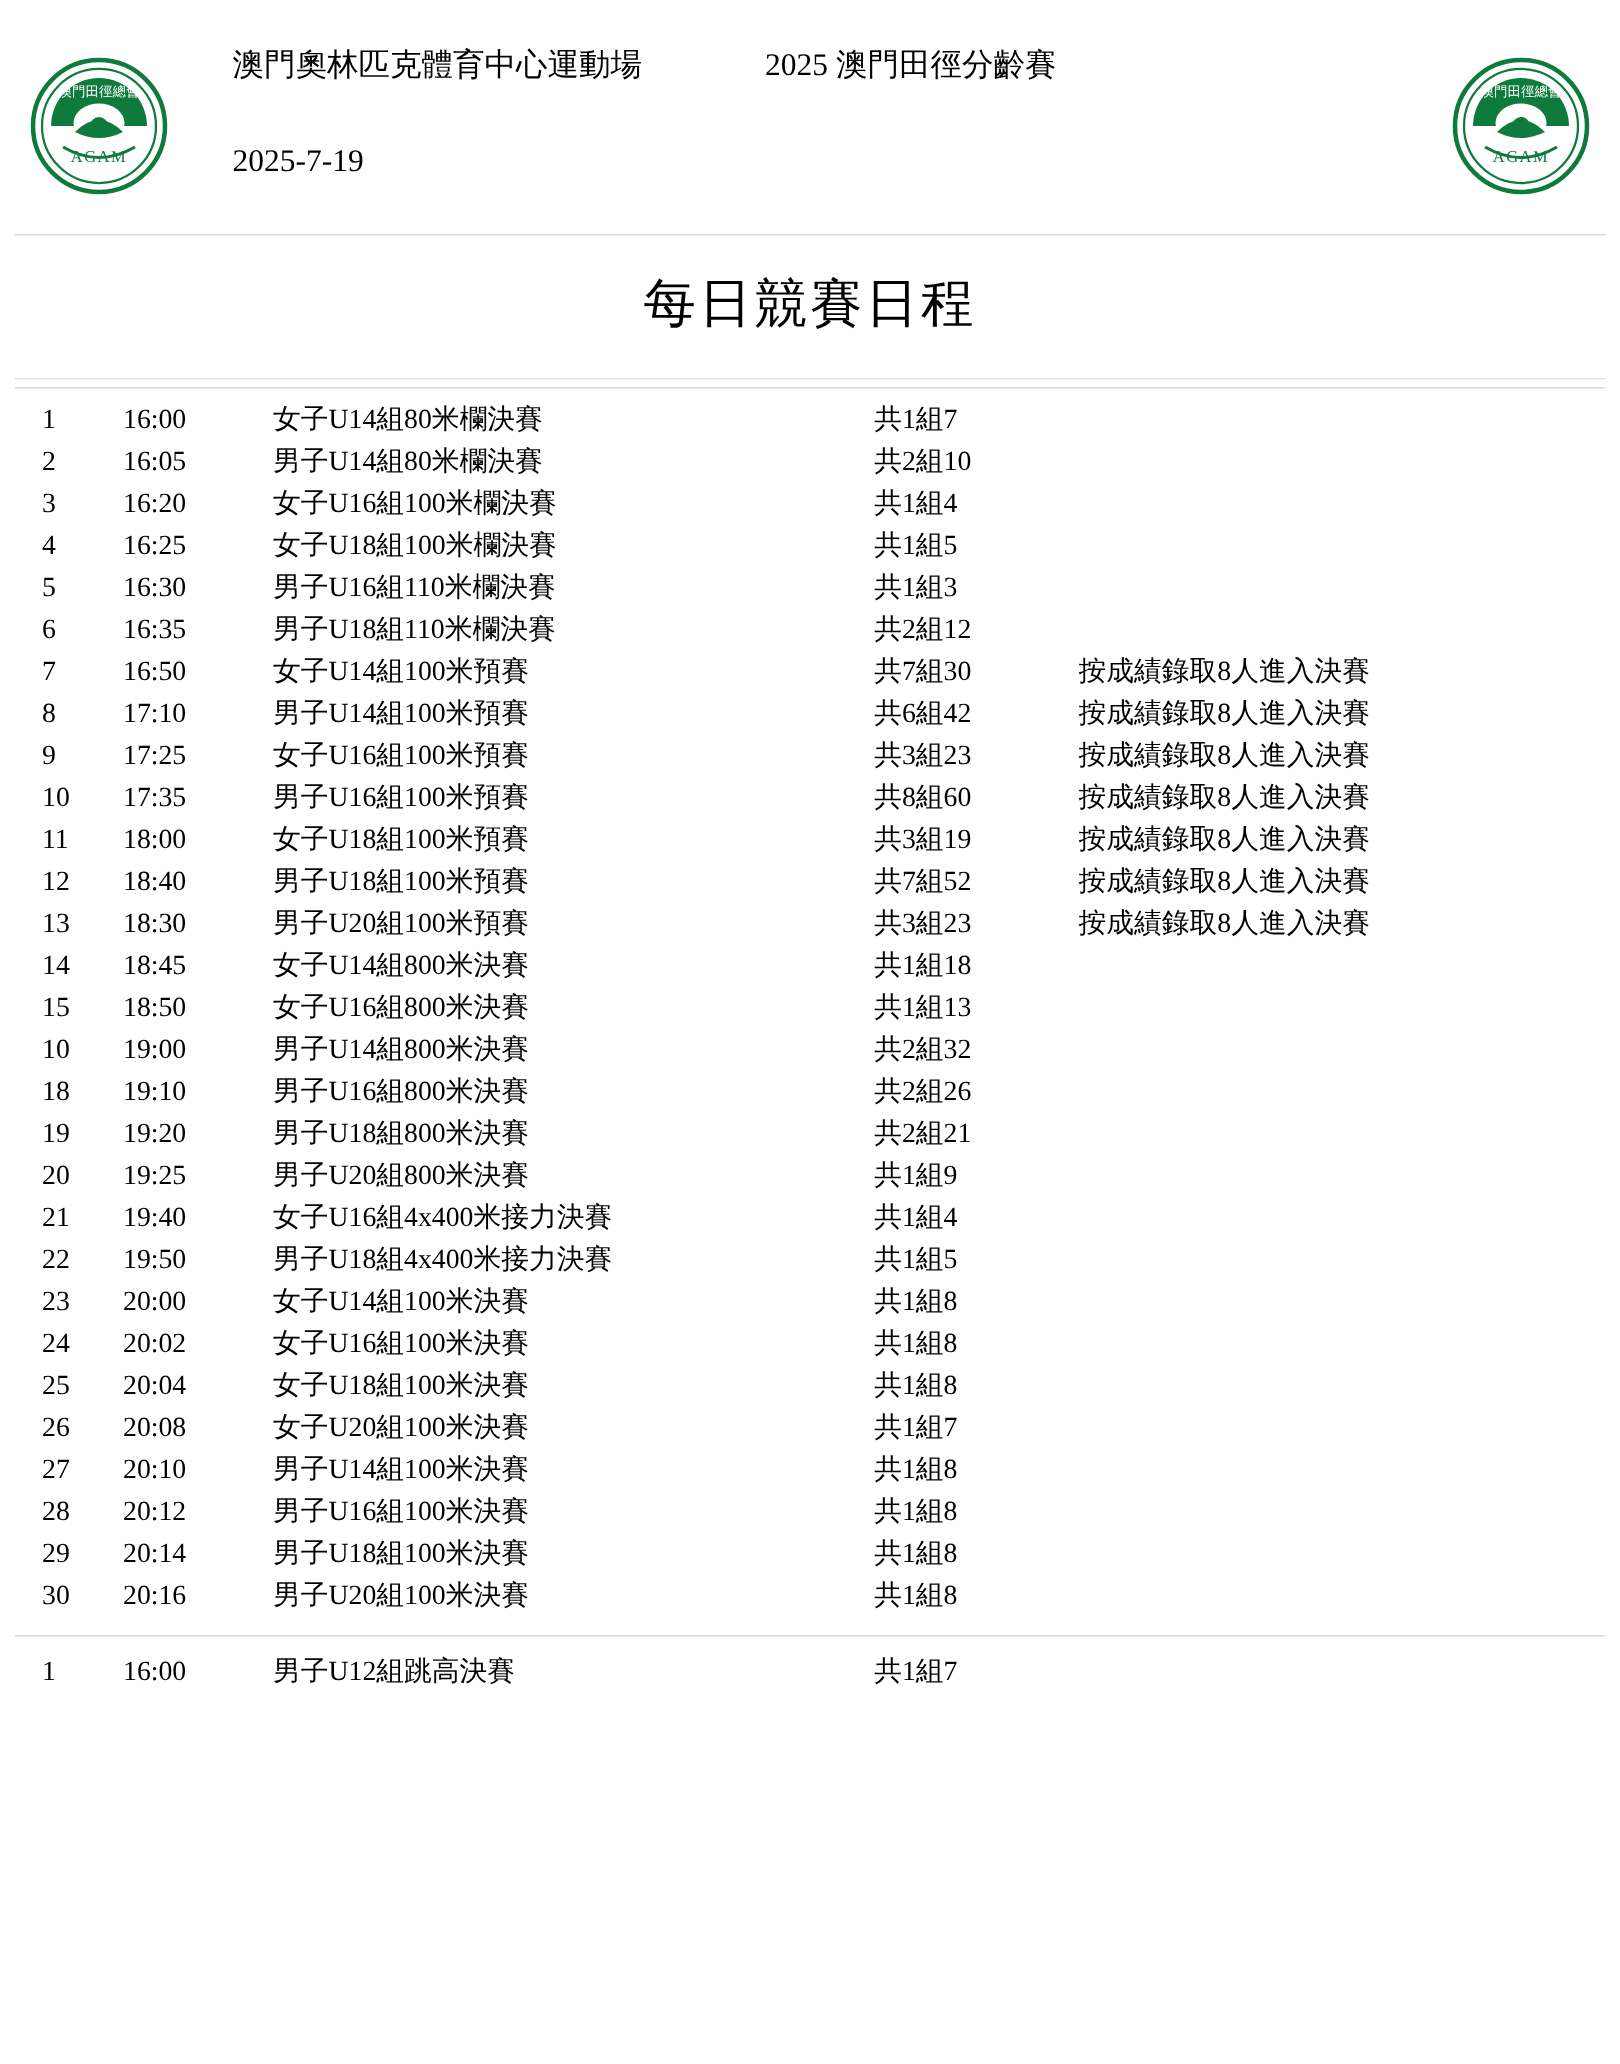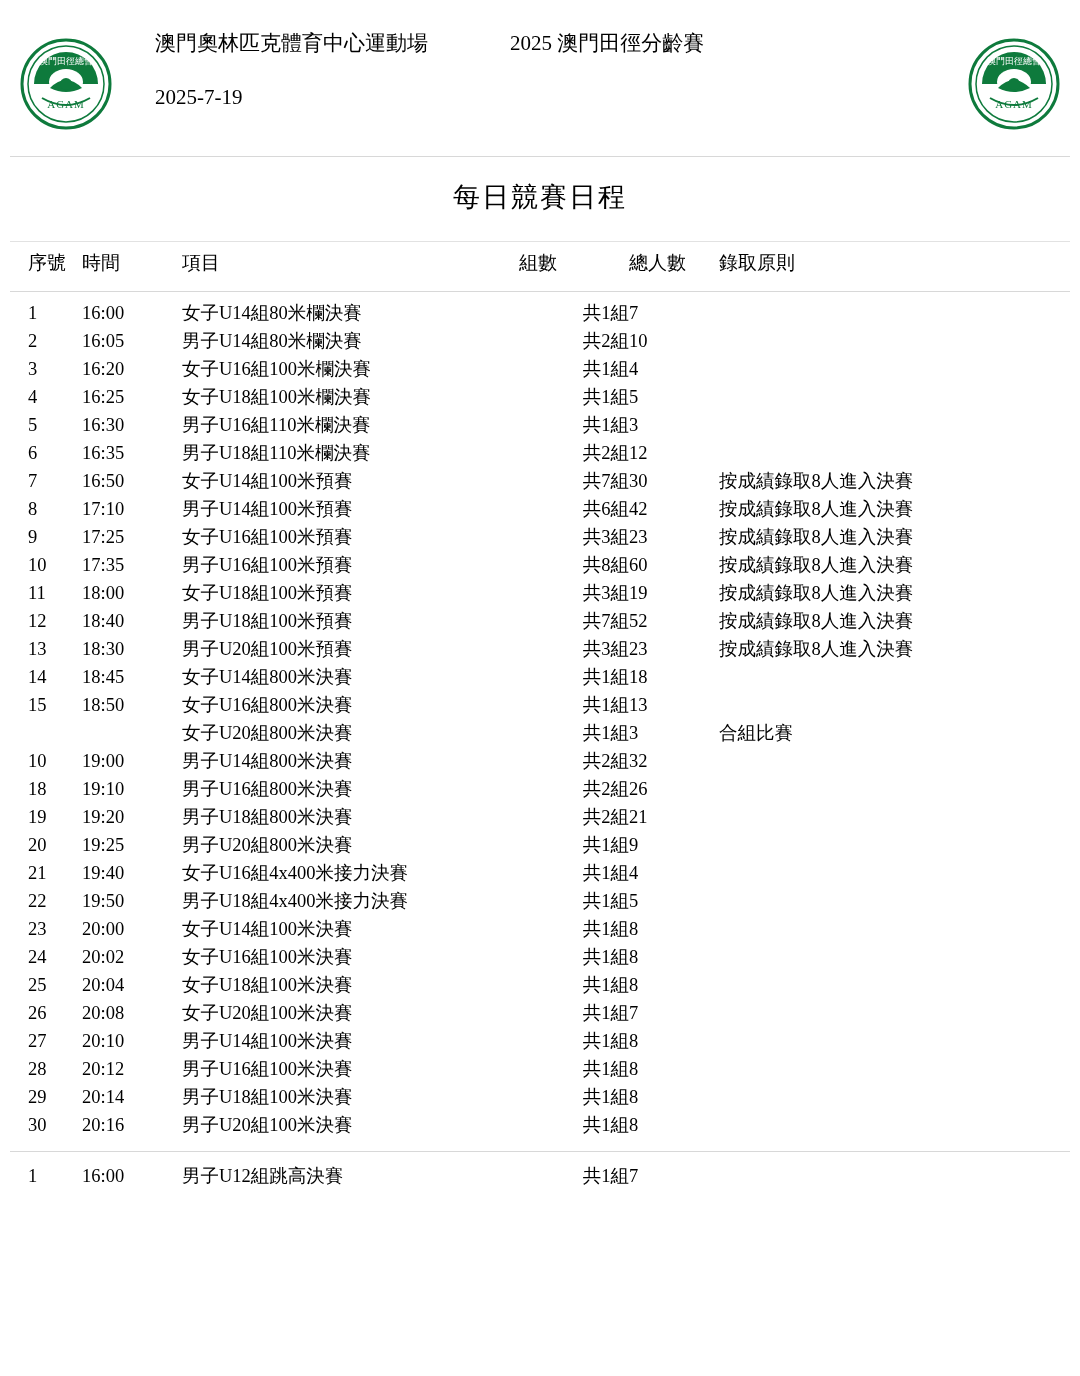--- a/index.html
+++ b/index.html
@@ -45,38 +45,38 @@
     padding-left: 145px;
     padding-right: 145px;
   }
   .header-row {
     display: flex;
     align-items: baseline;
     font-size: 21px;
     line-height: 34px;
     white-space: nowrap;
   }
-  .header-row.first { margin-bottom: 20px; }
+  .header-row.first { margin-bottom: 30px; }
   .hdr-left { width: 355px; flex: none; }
   .hdr-right { flex: 1; }
 
   .rule {
     border: 0;
     border-top: 1px solid #d8d8d8;
     margin: 6px 0 0 0;
   }
   .rule.thin { border-top: 1px solid #e2e2e2; }
 
   
   .title-wrap {
     text-align: center;
     padding: 22px 0 20px 0;
   }
   .doc-title {
-    font-size: 27px;
+    font-size: 35px;
     letter-spacing: 2px;
   }
 
   
   table.schedule {
     width: 100%;
     border-collapse: collapse;
     font-size: 18.5px;
     table-layout: fixed;
   }
@@ -176,28 +176,20 @@
   <table class="schedule">
     <colgroup>
       <col class="c-seq">
         <col class="c-time">
         <col class="c-event">
       <col class="c-groups">
         <col class="c-total">
         <col class="c-rule">
     </colgroup>
     <thead>
-      <tr>
-        <th class="c-seq">序號</th>
-        <th class="c-time">時間</th>
-        <th class="c-event">項目</th>
-        <th class="c-groups">組數</th>
-        <th class="c-total">總人數</th>
-        <th class="c-rule">錄取原則</th>
-      </tr>
       <tr class="sep-row">
         <td colspan="6">
             <div class="header-sep"></div>
           </td>
       </tr>
     </thead>
     <tbody id="track-body">
         <tr>
           <td class="c-seq">1</td>
           <td class="c-time">16:00</td>
@@ -310,28 +302,20 @@
           <td class="c-total">18</td>
           <td class="c-rule"></td>
         </tr>
         <tr>
           <td class="c-seq">15</td>
           <td class="c-time">18:50</td>
           <td class="c-event">女子U16組800米決賽</td>
           <td class="c-groups">共1組</td>
           <td class="c-total">13</td>
           <td class="c-rule"></td>
-        </tr>
-        <tr>
-          <td class="c-seq"></td>
-          <td class="c-time"></td>
-          <td class="c-event">女子U20組800米決賽</td>
-          <td class="c-groups">共1組</td>
-          <td class="c-total">3</td>
-          <td class="c-rule">合組比賽</td>
         </tr>
         <tr>
           <td class="c-seq">10</td>
           <td class="c-time">19:00</td>
           <td class="c-event">男子U14組800米決賽</td>
           <td class="c-groups">共2組</td>
           <td class="c-total">32</td>
           <td class="c-rule"></td>
         </tr>
         <tr>

